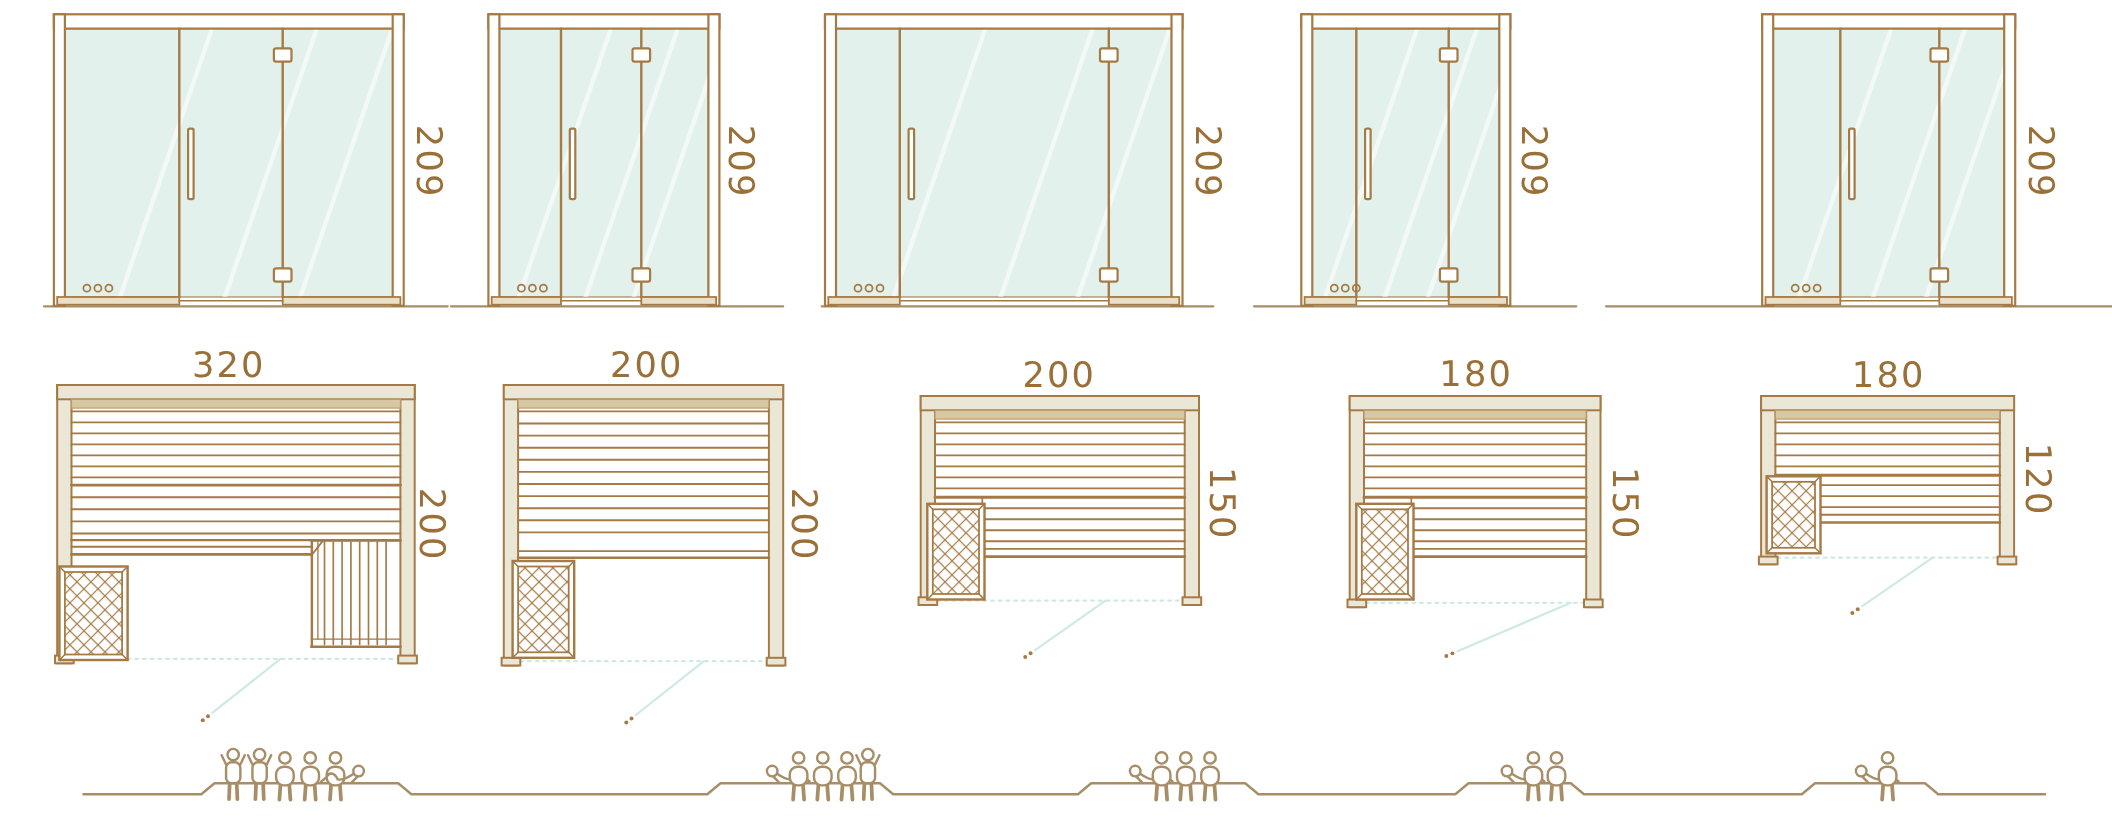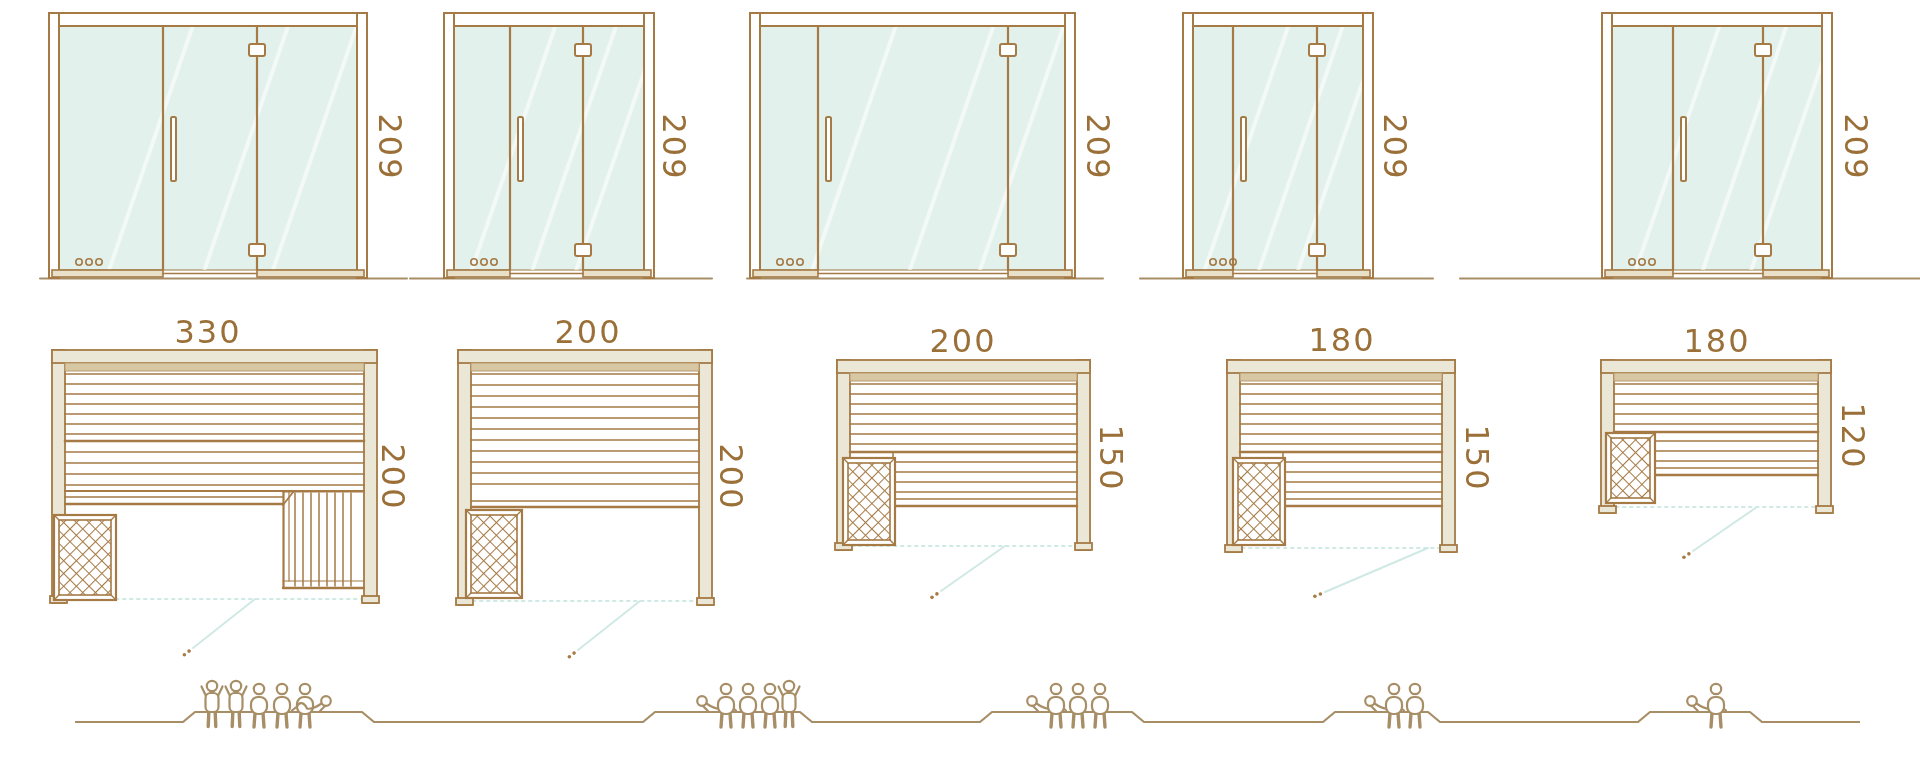--- a/index.html
+++ b/index.html
@@ -489,21 +489,21 @@
         </g>
       </g>
     </svg>
 
   <div class="dim rot" style="left:390px;top:147px">209</div>
   <div class="dim rot" style="left:674px;top:147px">209</div>
   <div class="dim rot" style="left:1098px;top:147px">209</div>
   <div class="dim rot" style="left:1395px;top:147px">209</div>
   <div class="dim rot" style="left:1856px;top:147px">209</div>
 
-  <div class="dim" style="left:208px;top:332px">330</div>
+  <div class="dim" style="left:208px;top:332px">320</div>
   <div class="dim" style="left:588px;top:332px">200</div>
   <div class="dim" style="left:963px;top:341px">200</div>
   <div class="dim" style="left:1342px;top:340px">180</div>
   <div class="dim" style="left:1717px;top:341px">180</div>
 
   <div class="dim rot" style="left:393px;top:477px">200</div>
   <div class="dim rot" style="left:731px;top:477px">200</div>
   <div class="dim rot" style="left:1111px;top:458px">150</div>
   <div class="dim rot" style="left:1477px;top:458px">150</div>
   <div class="dim rot" style="left:1853px;top:436px">120</div>

